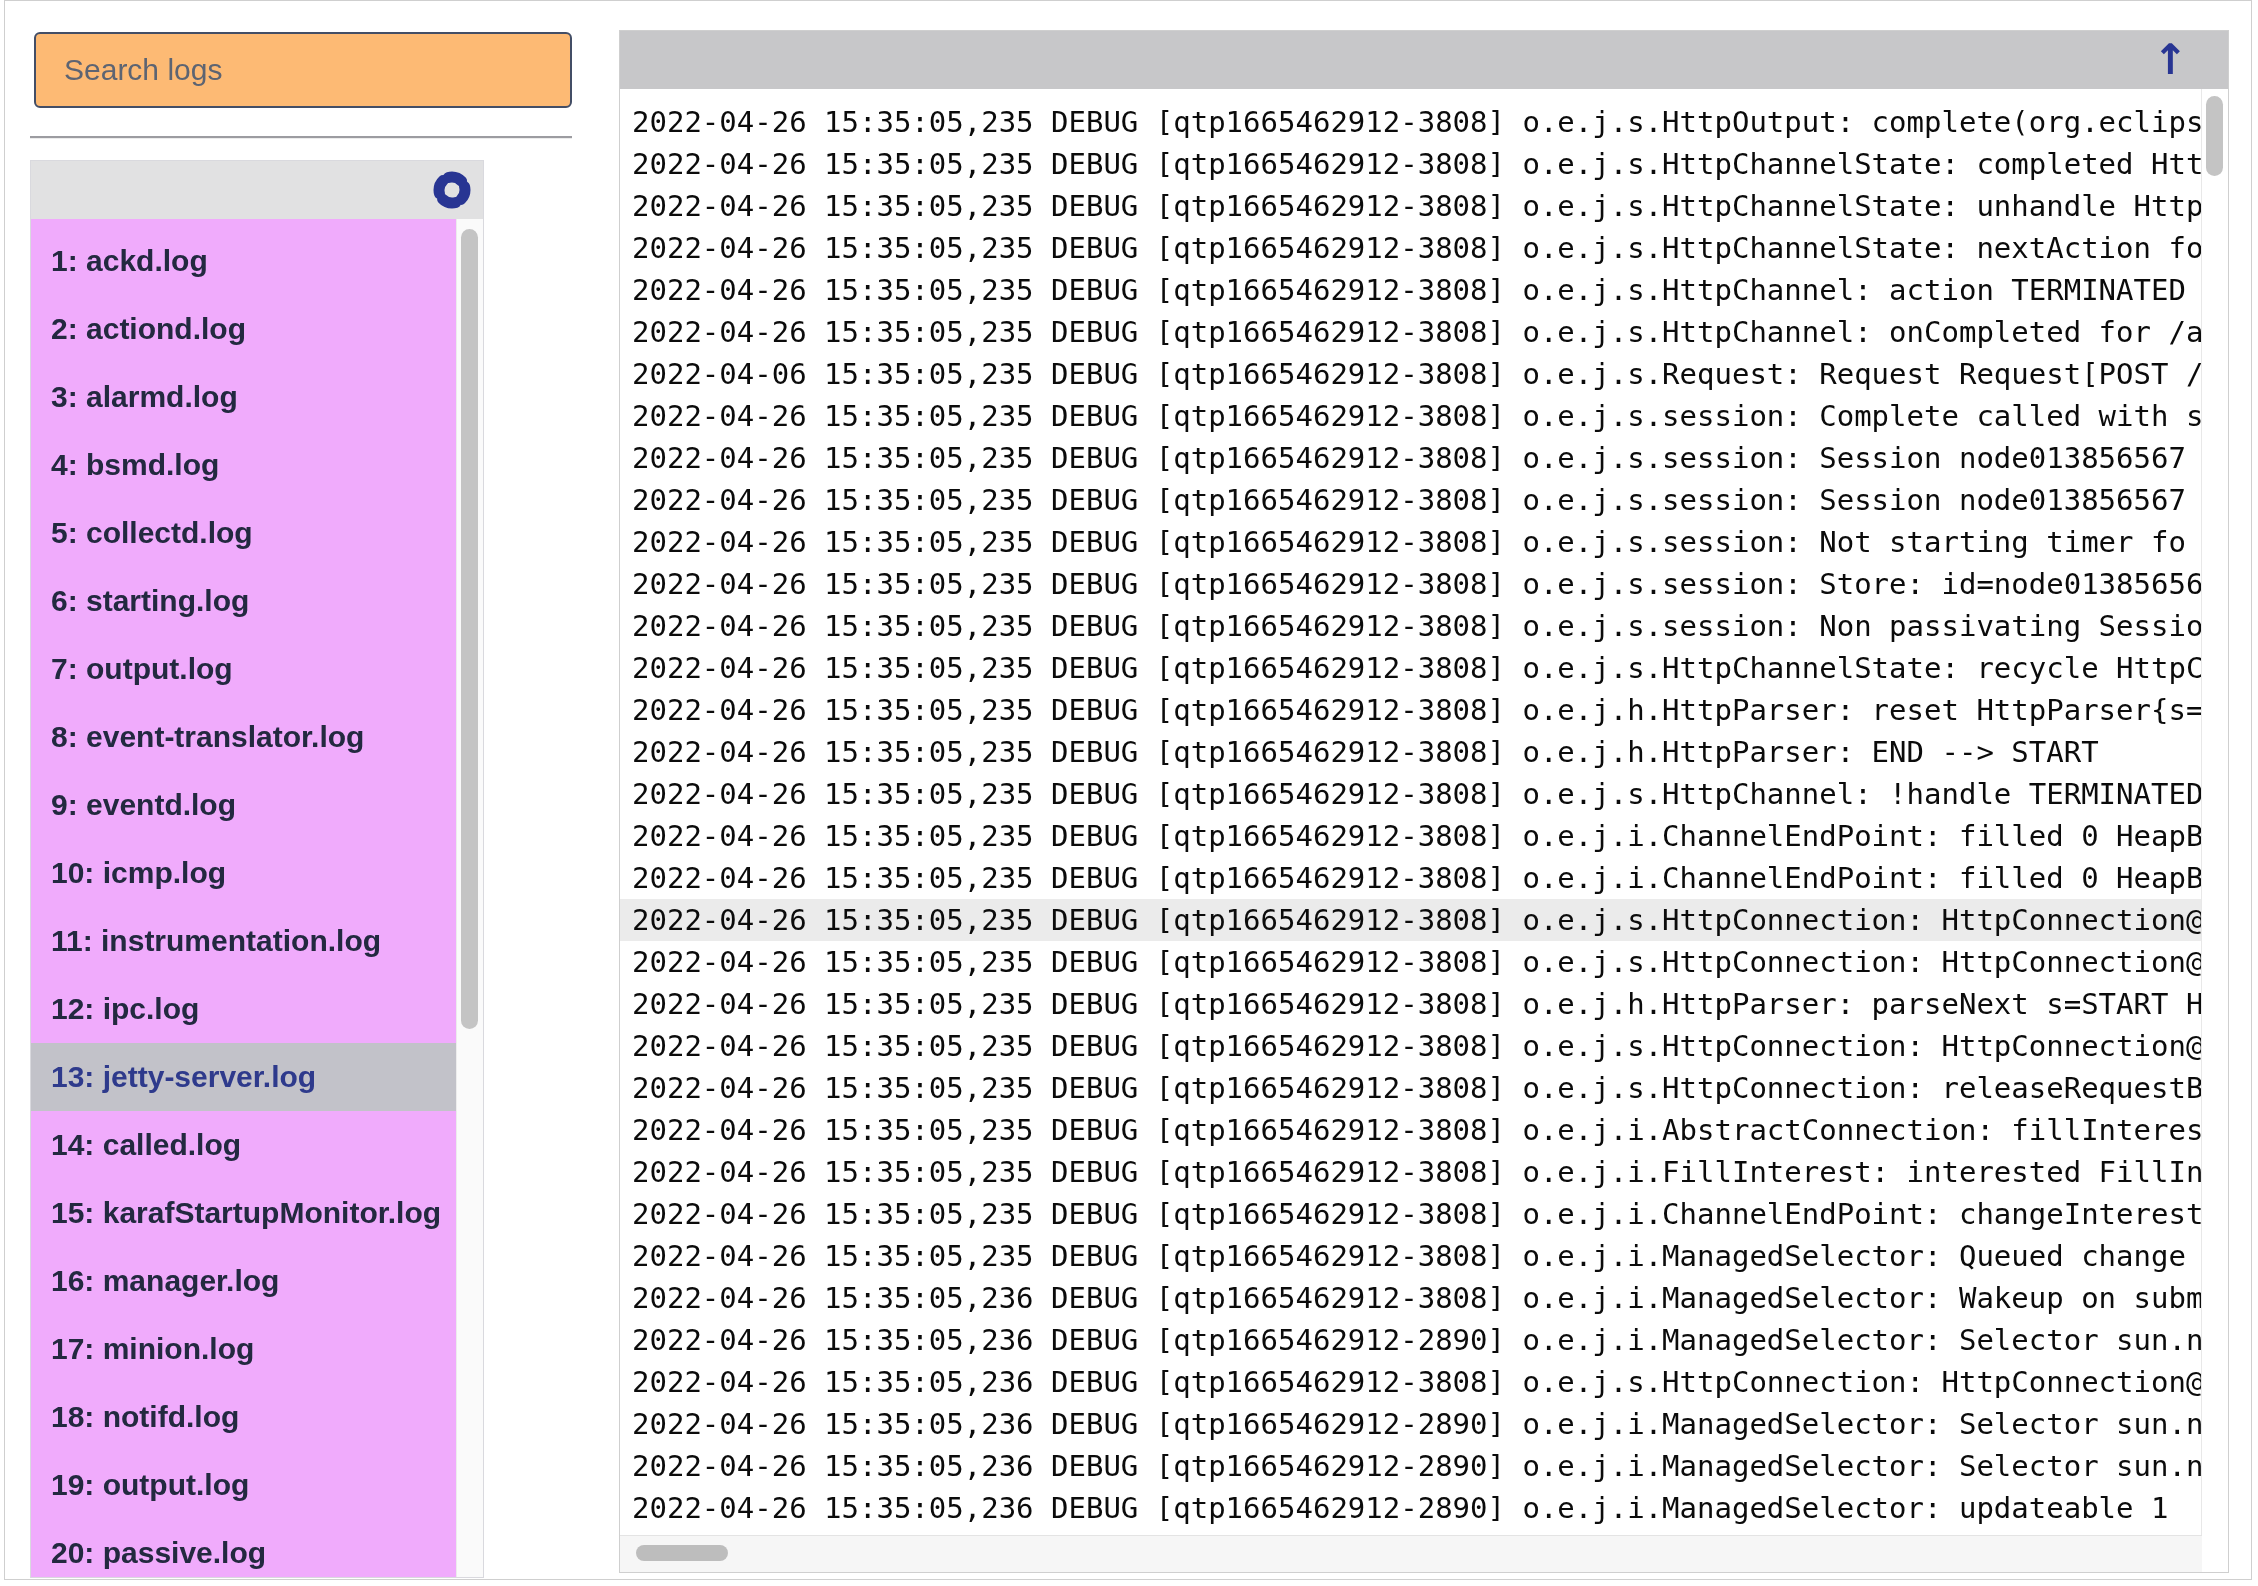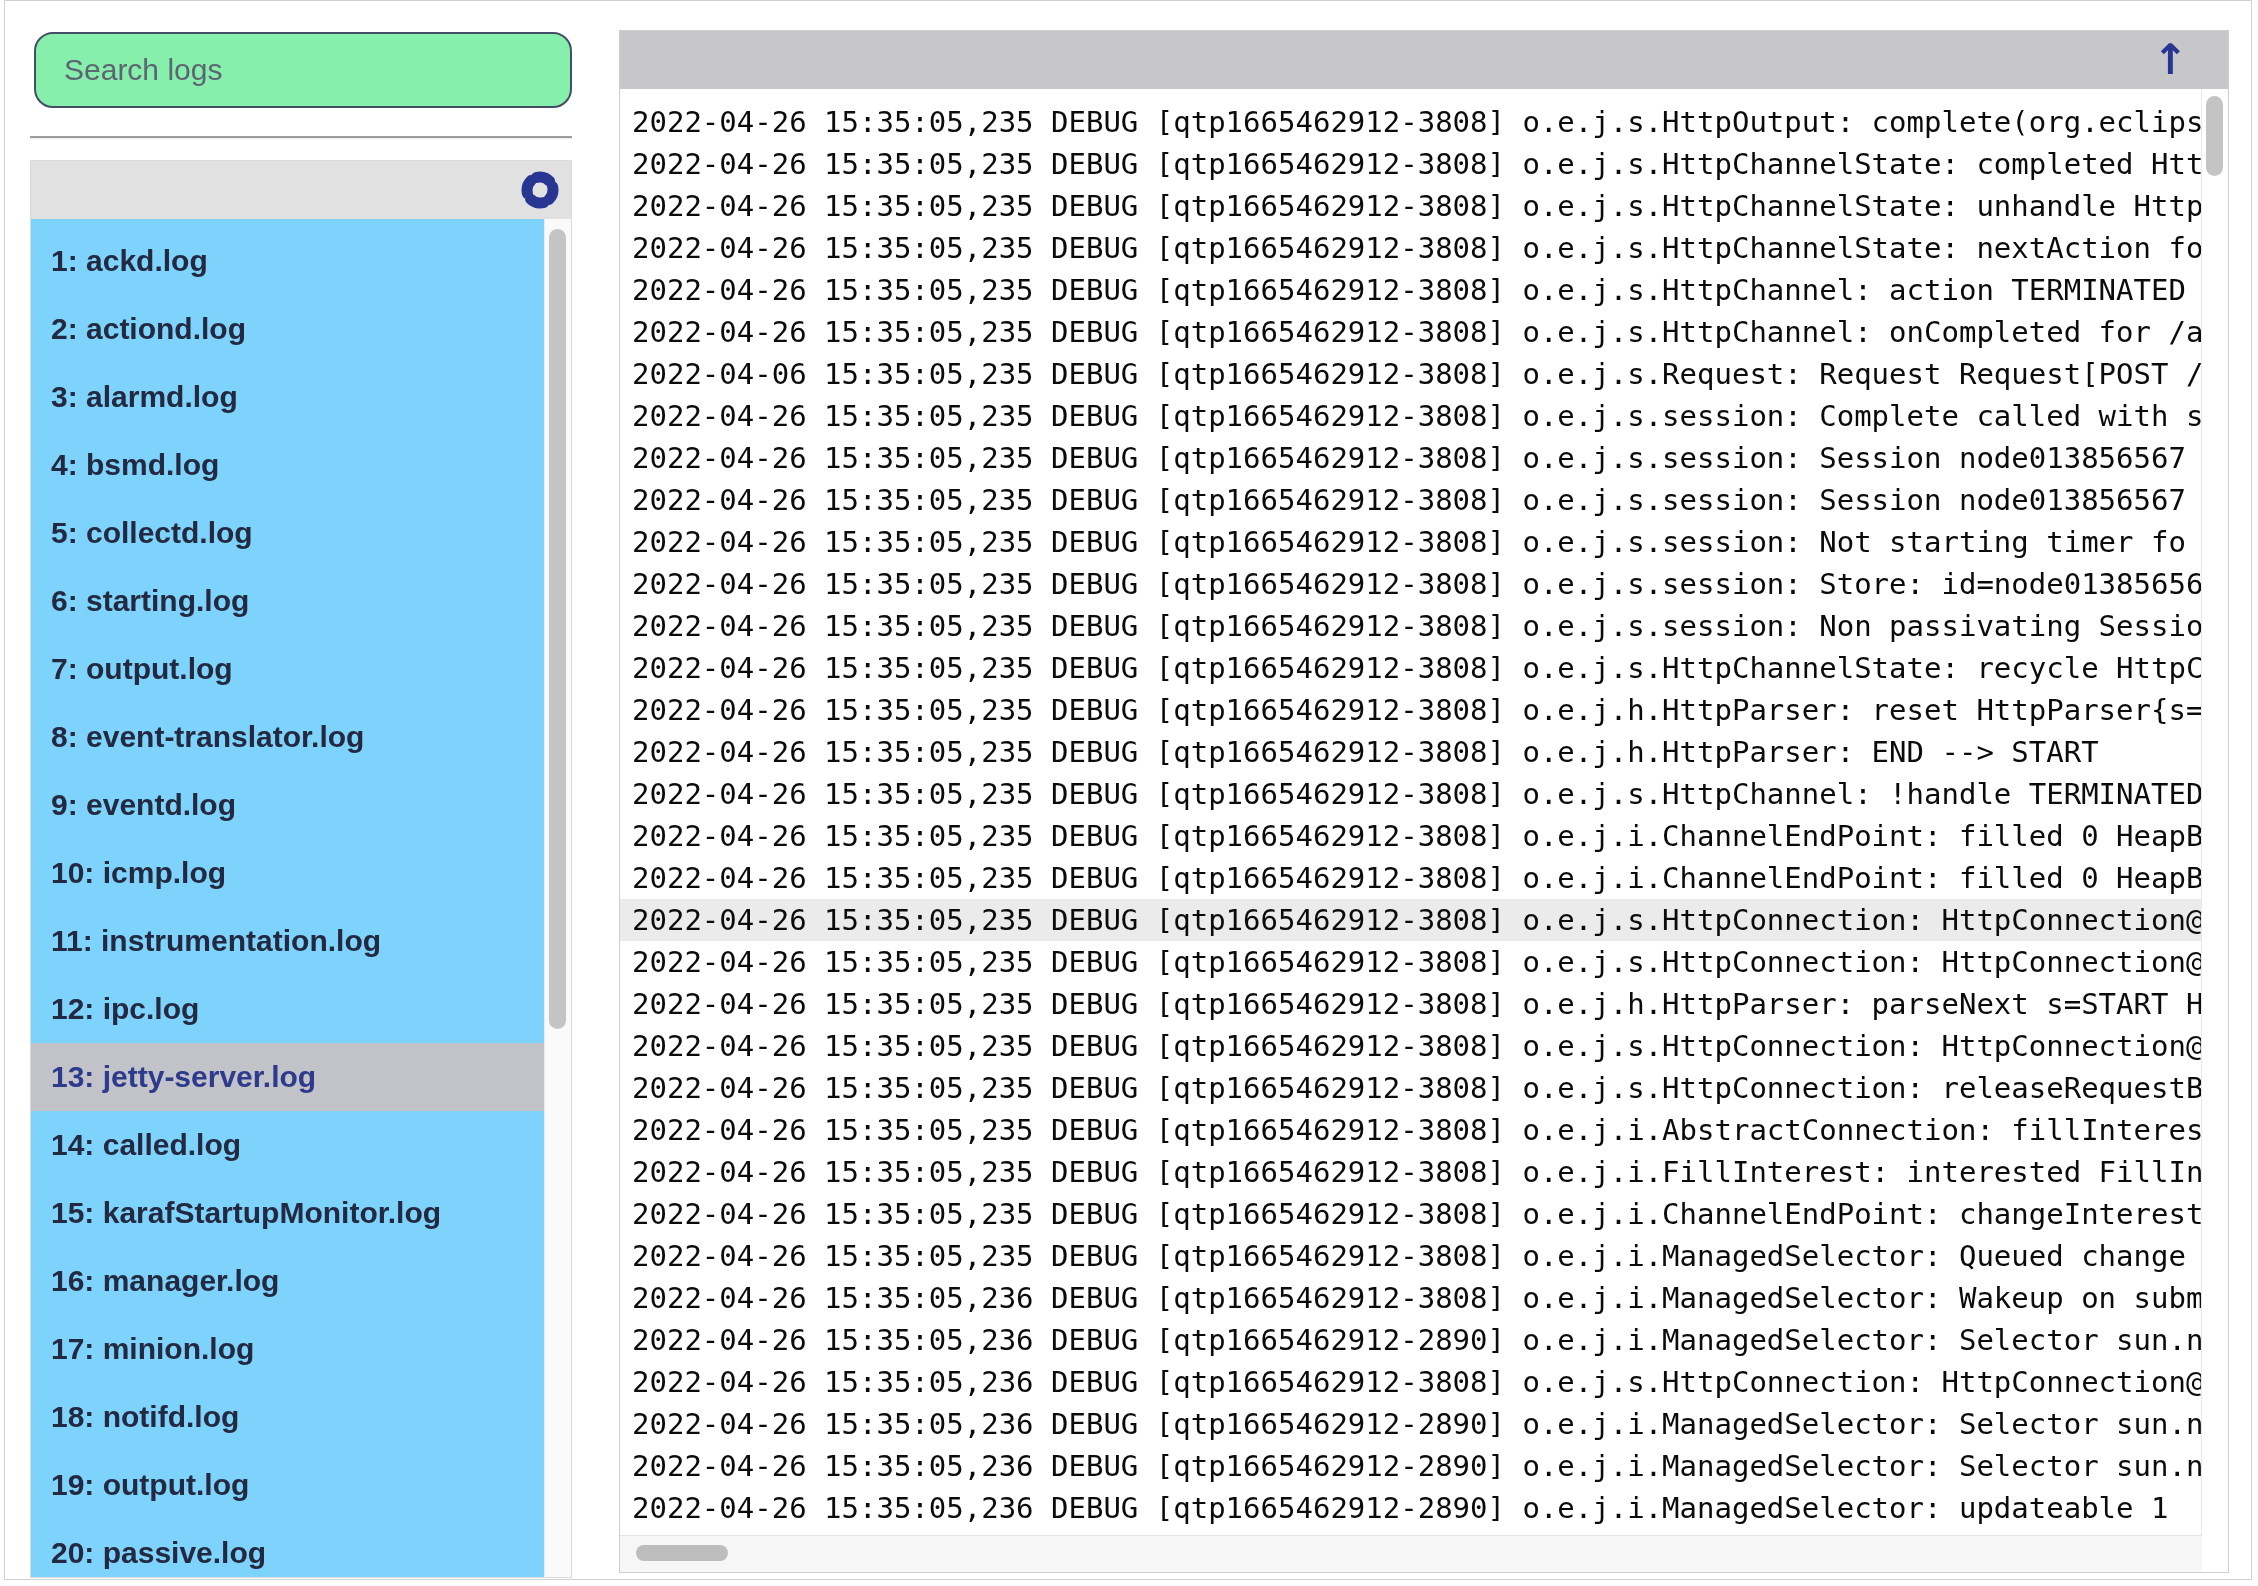--- a/index.html
+++ b/index.html
@@ -1,27 +1,27 @@
 <!DOCTYPE html>
 <html><head>
 <meta charset="utf-8">
 <style>
   html,body{margin:0;padding:0;background:#fff;}
   body{width:2258px;height:1586px;position:relative;font-family:"Liberation Sans",sans-serif;overflow:hidden;}
   .frame{position:absolute;left:4px;top:0;width:2248px;height:1580px;border:1px solid #cfcfcf;box-sizing:border-box;background:#fff;}
 
   
   .search{position:absolute;left:34px;top:32px;width:538px;height:76px;box-sizing:border-box;
-    border:2px solid #434e66;border-radius:19px;padding:0 0 0 28px;font-size:30px;color:#374151;
-    font-family:"Liberation Sans",sans-serif;outline:none;background:#86efac;}
+    border:2px solid #434e66;border-radius:6px;padding:0 0 0 28px;font-size:30px;color:#374151;
+    font-family:"Liberation Sans",sans-serif;outline:none;background:#fdba74;}
   .search::placeholder{color:#5d6472;opacity:1;}
   .divider{position:absolute;left:30px;top:136px;width:542px;height:0;border:none;
     border-top:2px solid #9c9ca1;border-bottom:1px solid #ececec;margin:0;}
-  .file-panel{position:absolute;left:30px;top:160px;width:542px;height:1418px;box-sizing:border-box;
-    border:1px solid #d9d9de;background:#7dd3fc;}
+  .file-panel{position:absolute;left:30px;top:160px;width:454px;height:1418px;box-sizing:border-box;
+    border:1px solid #d9d9de;background:#f0abfc;}
   .file-panel-header{position:absolute;left:0;top:0;right:0;height:58px;background:#e1e1e2;}
   .lifebuoy{position:absolute;right:12px;top:10px;width:38px;height:38px;display:block;cursor:pointer;}
   .file-scrollbar{position:absolute;right:0;top:58px;bottom:0;width:26px;background:#fafafa;border-left:1px solid #ececec;}
   .file-scrollbar .thumb{position:absolute;left:4px;top:10px;width:17px;height:800px;border-radius:9px;background:#c4c4c4;}
   .file-list{position:absolute;left:0;top:58px;right:27px;bottom:0;overflow:hidden;padding-top:8px;}
   .file-item{height:68px;line-height:68px;padding-left:20px;font-size:30px;font-weight:bold;color:#232940;
     white-space:nowrap;cursor:pointer;}
   .file-item.selected{background:#c2c2c9;color:#2e3a8c;}
 
   

